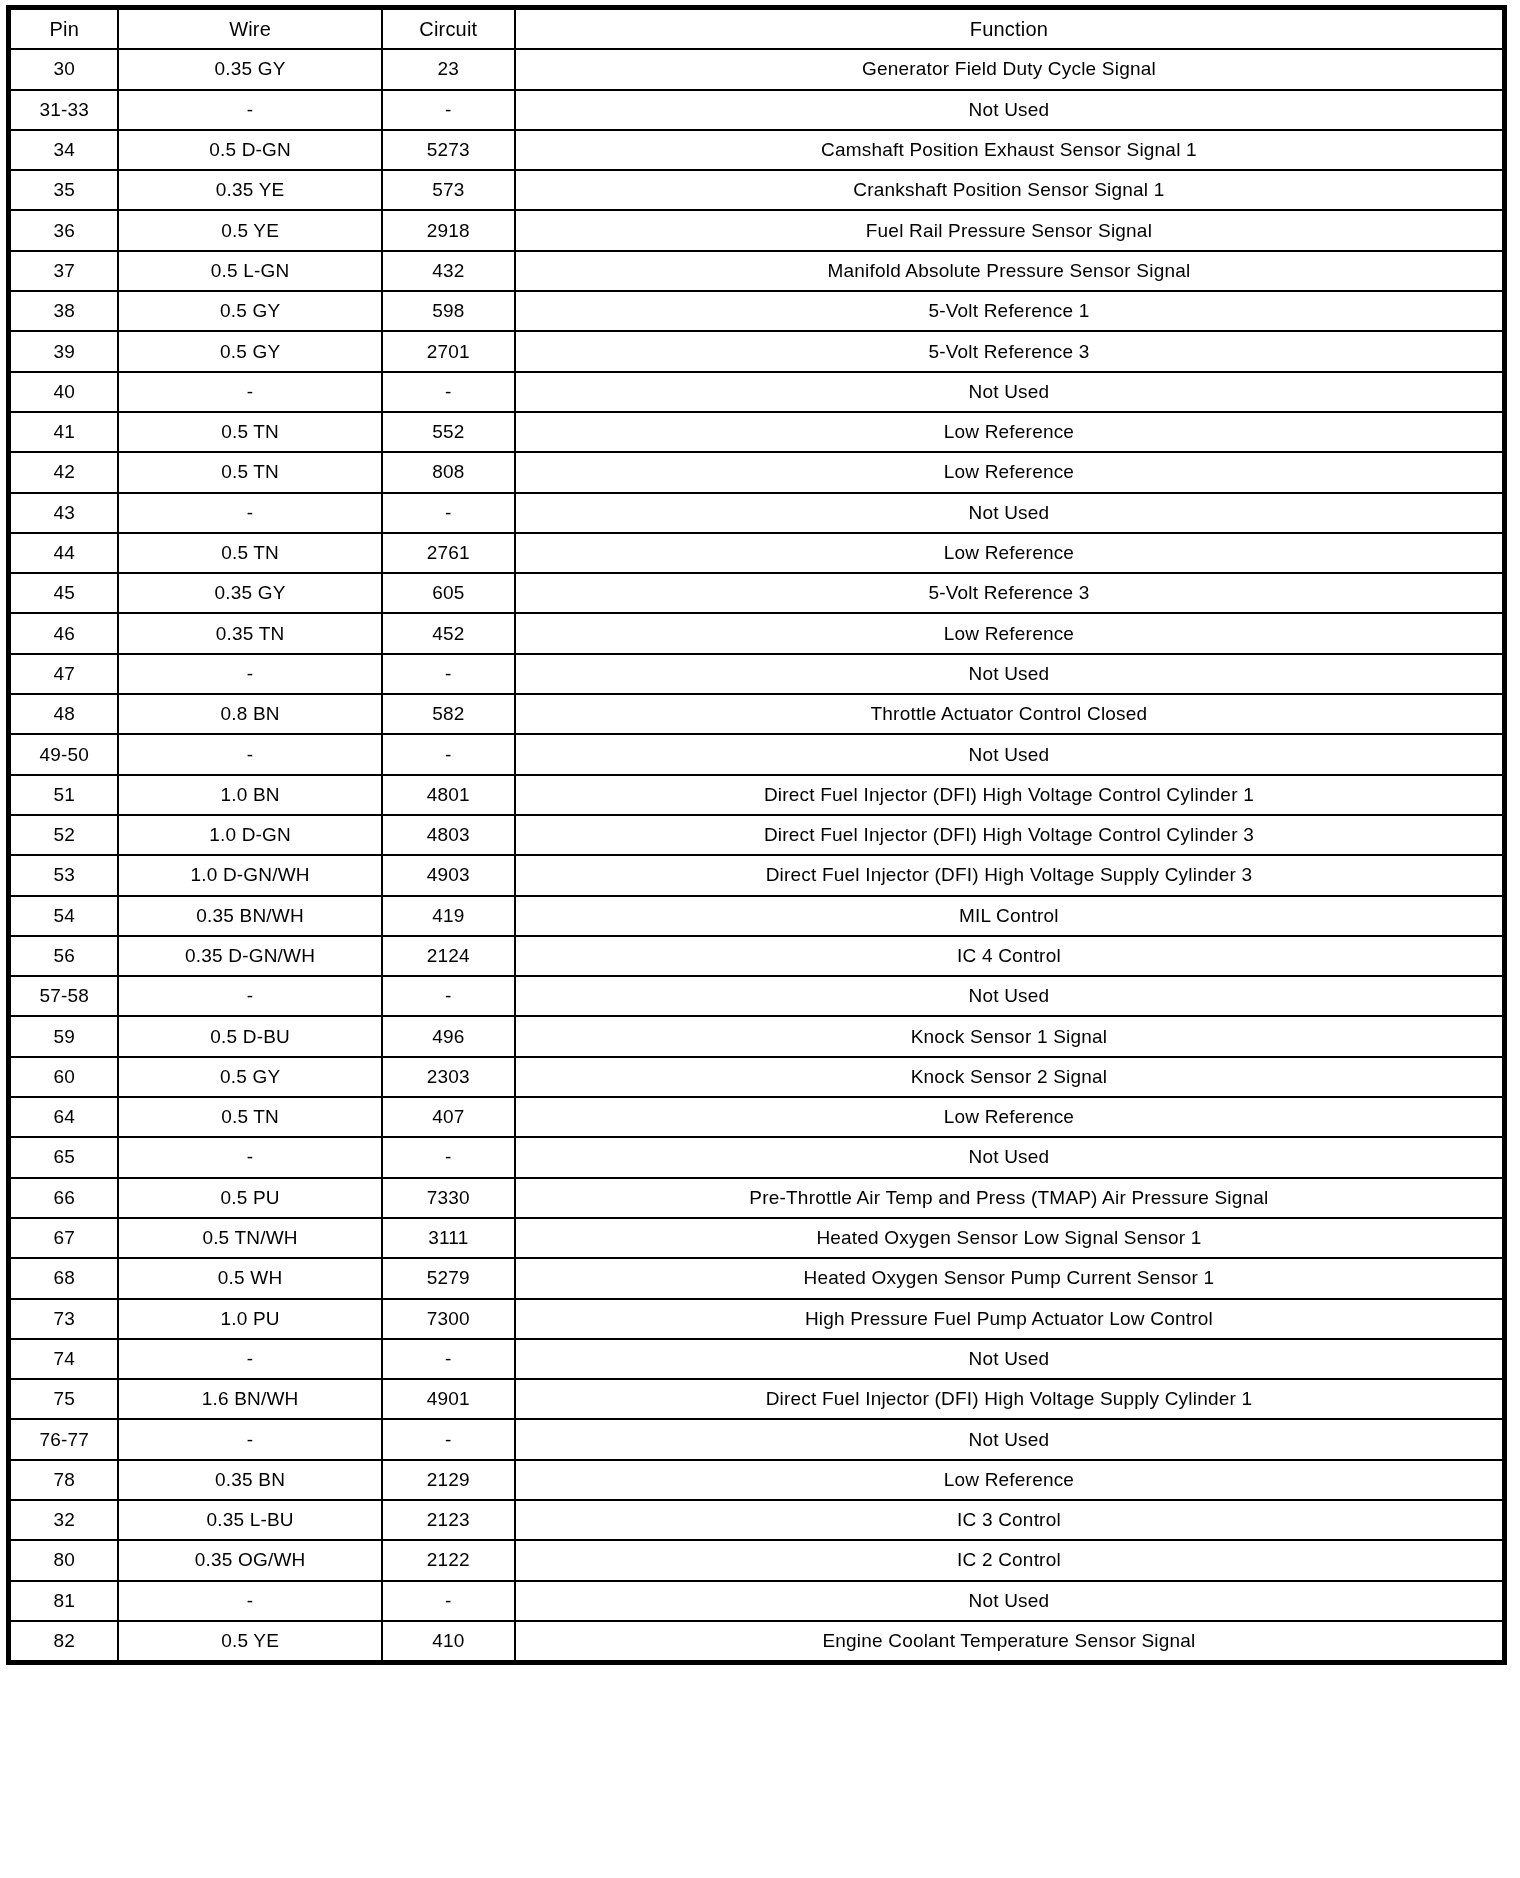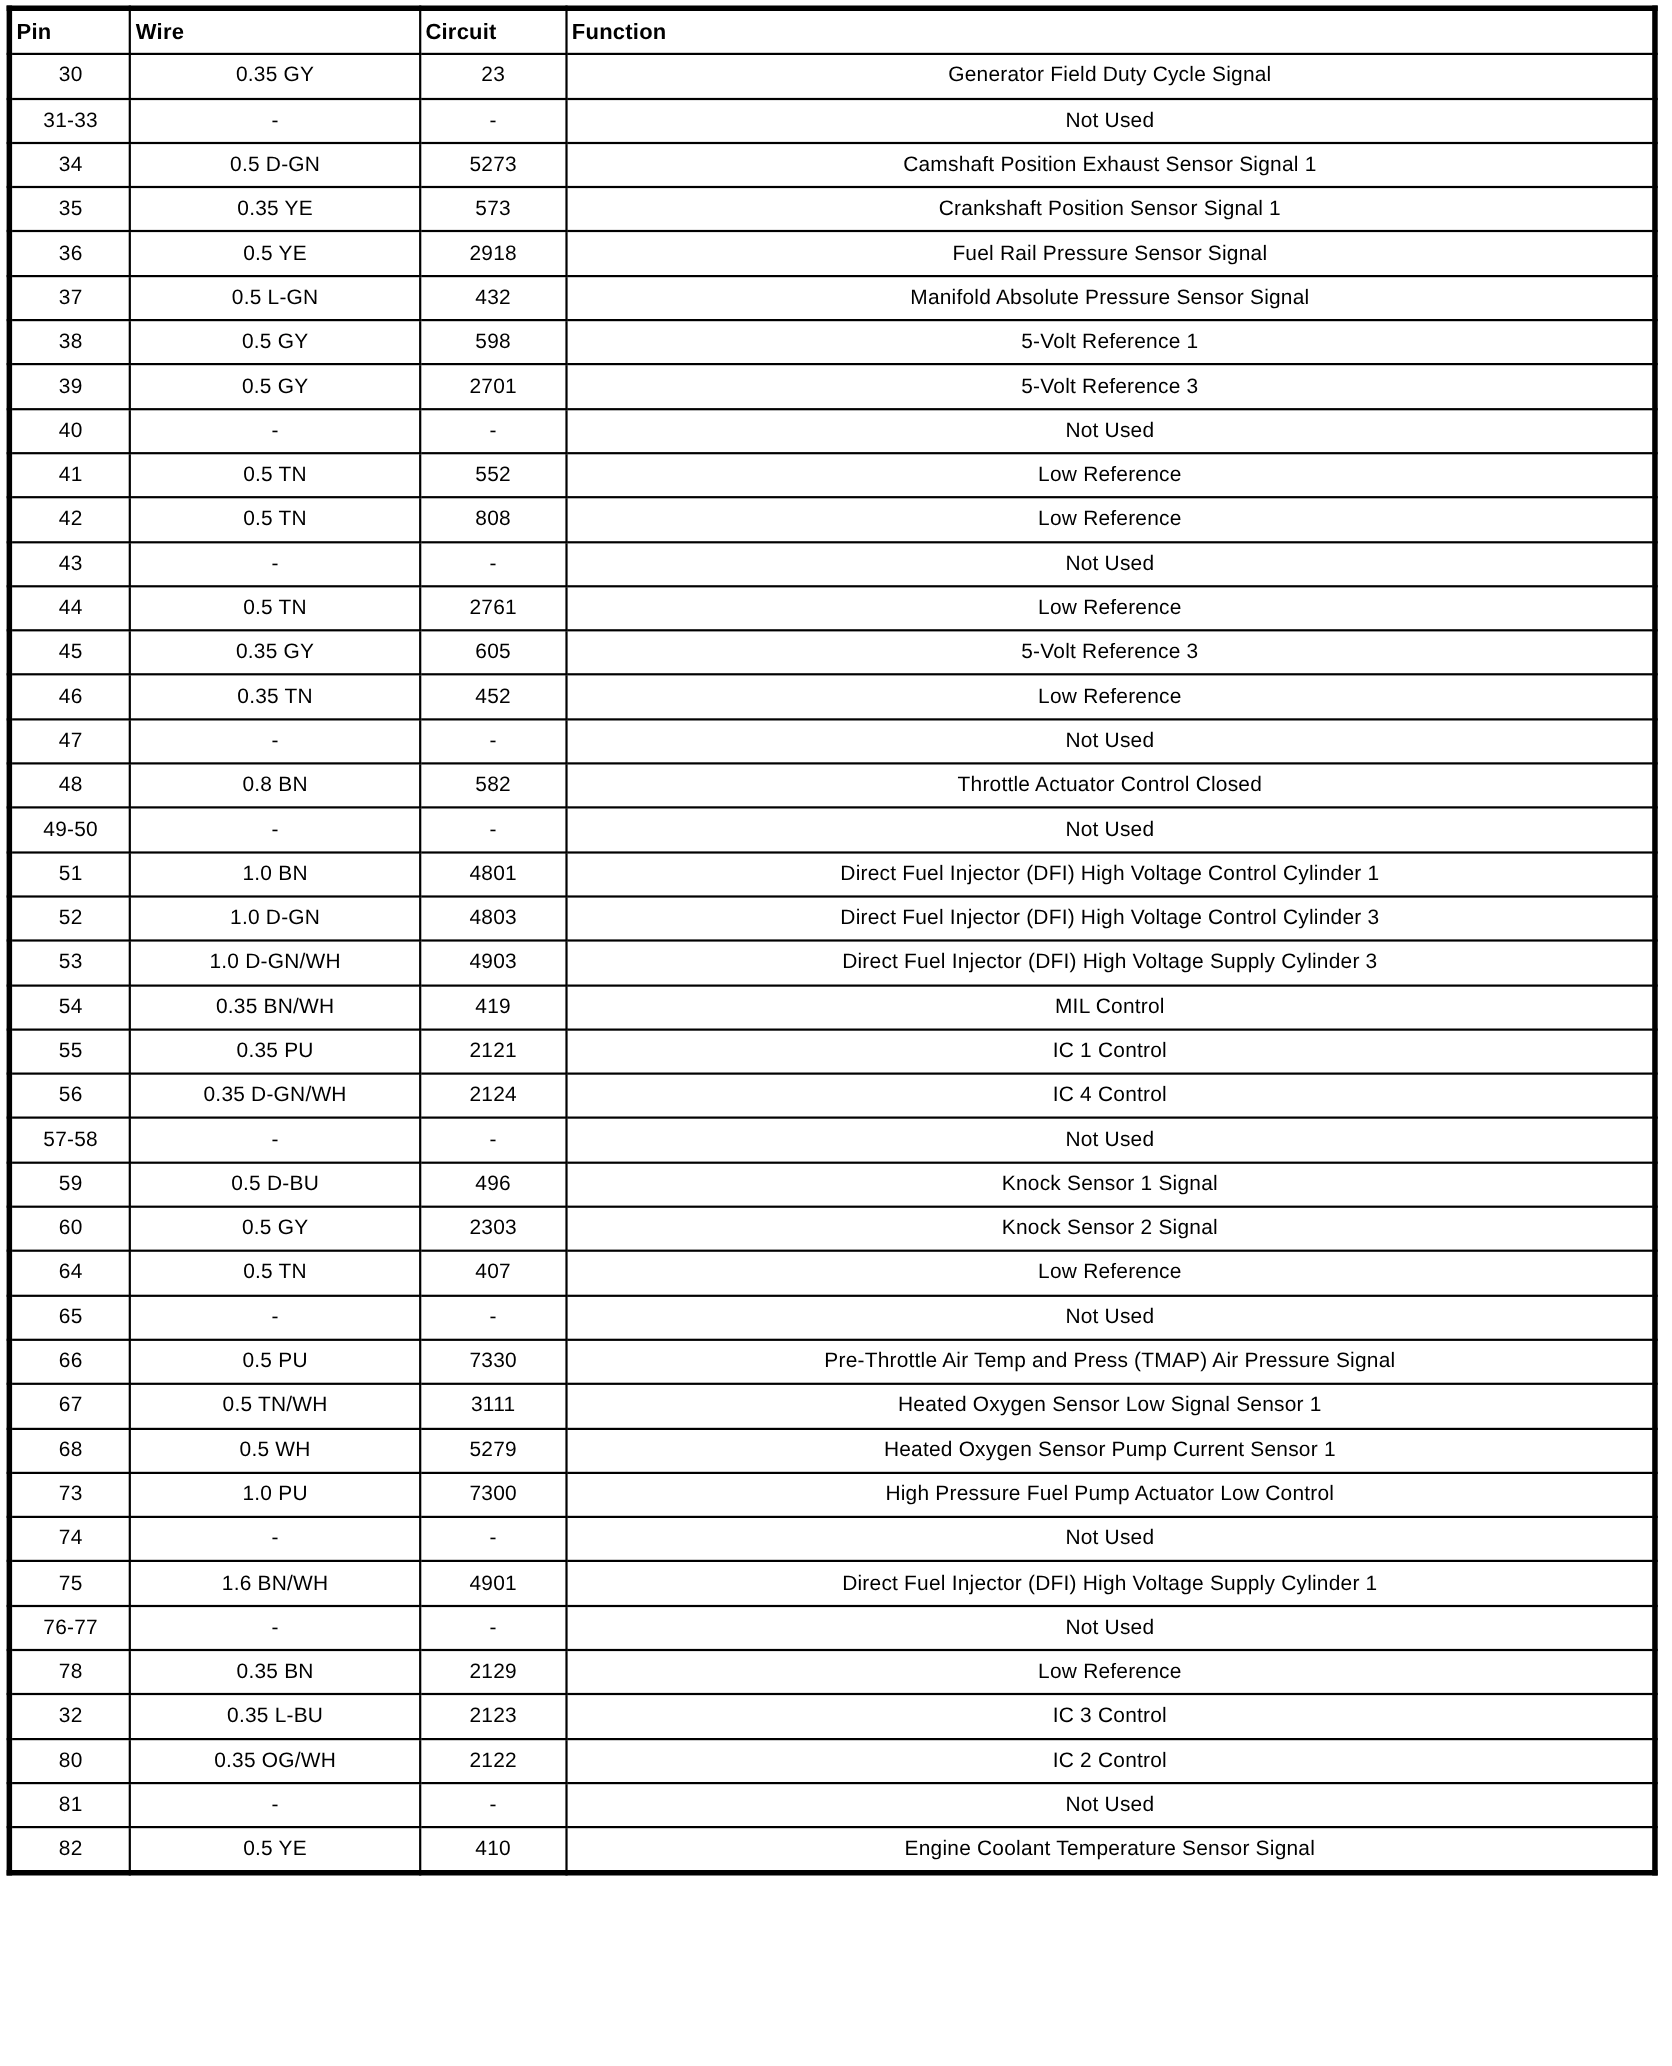--- a/index.html
+++ b/index.html
@@ -29,22 +29,22 @@
     height: 38.3px;
     font-size: 19px;
     line-height: 1.05;
     padding: 0 4px;
     overflow: hidden;
     white-space: nowrap;
     vertical-align: middle;
     letter-spacing: 0.2px;
   }
   table.pinout th {
-    font-weight: bold;
-    text-align: left;
+    font-weight: normal;
+    text-align: center;
     font-size: 20px;
   }
   td.col-pin, td.col-wire, td.col-circuit {
     text-align: center;
   }
   td.col-function {
     text-align: center;
     padding-left: 8px;
   }
   col.c-pin     { width: 7.35%; }
@@ -198,26 +198,20 @@
           <td class="col-circuit">4903</td>
           <td class="col-function">Direct Fuel Injector (DFI) High Voltage Supply Cylinder 3</td>
         </tr>
         <tr>
           <td class="col-pin">54</td>
           <td class="col-wire">0.35 BN/WH</td>
           <td class="col-circuit">419</td>
           <td class="col-function">MIL Control</td>
         </tr>
         <tr>
-          <td class="col-pin">55</td>
-          <td class="col-wire">0.35 PU</td>
-          <td class="col-circuit">2121</td>
-          <td class="col-function">IC 1 Control</td>
-        </tr>
-        <tr>
           <td class="col-pin">56</td>
           <td class="col-wire">0.35 D-GN/WH</td>
           <td class="col-circuit">2124</td>
           <td class="col-function">IC 4 Control</td>
         </tr>
         <tr>
           <td class="col-pin">57-58</td>
           <td class="col-wire">-</td>
           <td class="col-circuit">-</td>
           <td class="col-function">Not Used</td>

